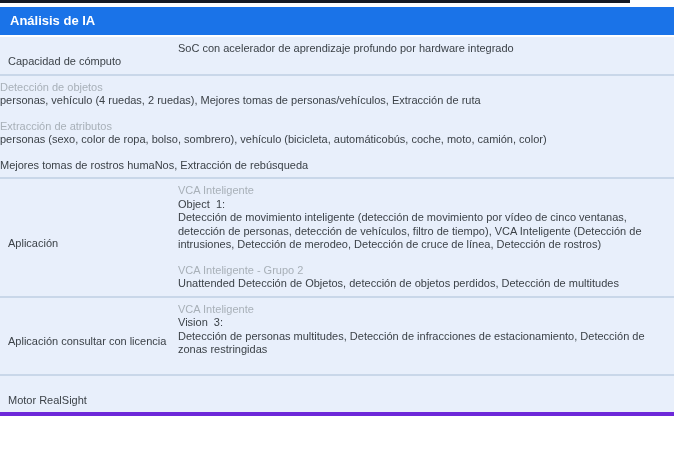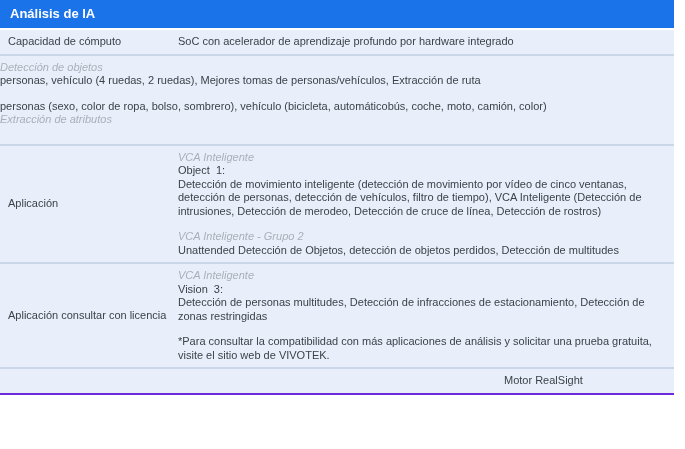--- a/index.html
+++ b/index.html
@@ -9,57 +9,57 @@
     overflow: hidden;
     font-family: "Liberation Sans", sans-serif;
     position: relative;
   }
   .top-strip {
     position: absolute; top: 0; left: 0;
     width: 630px; height: 3px;
     background: #161b26;
   }
   .spec-table {
-    position: absolute; top: 0; left: 0;
+    position: absolute; top: 7px; left: 0;
     width: 674px;
   }
   .table-header {
     background: #1a73e8;
     color: #ffffff;
     font-size: 13px;
     font-weight: 700;
     padding: 6px 10px 7px 10px;
     margin-bottom: 2px;
   }
   .row {
     display: flex;
     background: #e8effb;
     border-bottom: 2px solid #c9d7e9;
   }
-  .row:last-child { border-bottom: 2px solid #6d28d9; justify-content: flex-end; }
+  .row:last-child { border-bottom: 4px solid #6d28d9; }
   .label-cell {
     flex: 0 0 178px;
     width: 178px;
     box-sizing: border-box;
-    padding: 5px 6px 5px 8px;
+    padding: 18px 6px 5px 8px;
     display: flex;
     align-items: center;
     font-size: 11px;
     color: #3c4248;
     line-height: 13.5px;
   }
   .content-cell {
     flex: 1;
     padding: 5px 10px 5px 0;
     font-size: 11px;
     color: #3c4248;
     line-height: 13.5px;
   }
   .line { white-space: pre-wrap; }
-  .muted { color: #a8b0b8; font-style: italic; }
+  .muted { color: #a8b0b8; }
   .spacer { height: 12px; }
 </style>
 </head>
 <body>
 
 <div class="top-strip"></div>
 
 <div class="spec-table">
 
   <div class="table-header">
@@ -71,23 +71,24 @@
     <div class="content-cell">
       <div class="line">SoC con acelerador de aprendizaje profundo por hardware integrado</div>
     </div>
   </div>
 
   <div class="row">
     <div class="content-cell">
       <div class="line muted">Detección de objetos</div>
       <div class="line">personas, vehículo (4 ruedas, 2 ruedas), Mejores tomas de personas/vehículos, Extracción de ruta</div>
       <div class="spacer"></div>
+      <div class="line muted">Extracción de atributos</div>
       <div class="line">personas (sexo, color de ropa, bolso, sombrero), vehículo (bicicleta, automáticobús, coche, moto, camión, color)</div>
-      <div class="line muted">Extracción de atributos</div>
       <div class="spacer"></div>
+      <div class="line">Mejores tomas de rostros humaNos, Extracción de rebúsqueda</div>
     </div>
   </div>
 
   <div class="row">
     <div class="label-cell">Aplicación</div>
     <div class="content-cell">
       <div class="line muted">VCA Inteligente</div>
       <div class="line">Object  1:</div>
       <div class="line">Detección de movimiento inteligente (detección de movimiento por vídeo de cinco ventanas, detección de personas, detección de vehículos, filtro de tiempo), VCA Inteligente (Detección de intrusiones, Detección de merodeo, Detección de cruce de línea, Detección de rostros)</div>
       <div class="spacer"></div>
@@ -96,21 +97,20 @@
     </div>
   </div>
 
   <div class="row">
     <div class="label-cell">Aplicación consultar con licencia</div>
     <div class="content-cell">
       <div class="line muted">VCA Inteligente</div>
       <div class="line">Vision  3:</div>
       <div class="line">Detección de personas multitudes, Detección de infracciones de estacionamiento, Detección de zonas restringidas</div>
       <div class="spacer"></div>
-      <div class="line">*Para consultar la compatibilidad con más aplicaciones de análisis y solicitar una prueba gratuita, visite el sitio web de VIVOTEK.</div>
     </div>
   </div>
 
   <div class="row">
     <div class="label-cell">Motor RealSight</div>
   </div>
 
 </div>
 
 </body></html>

